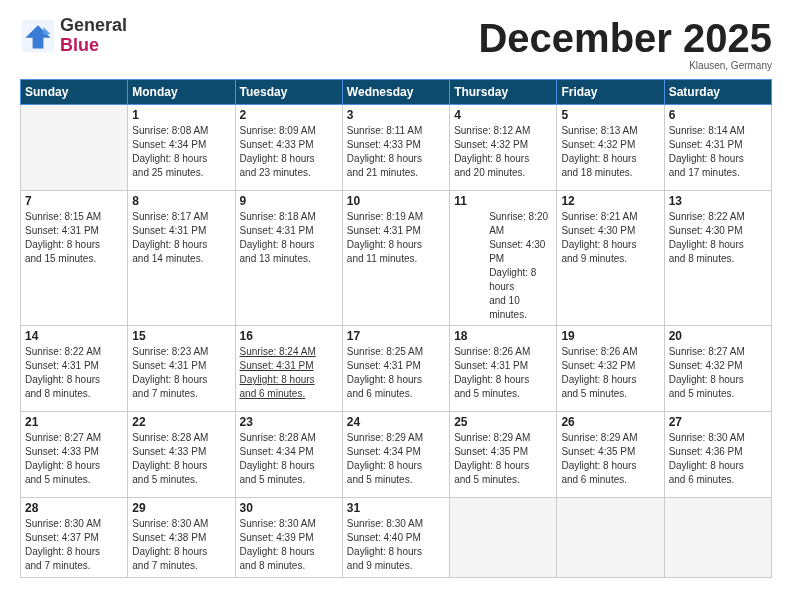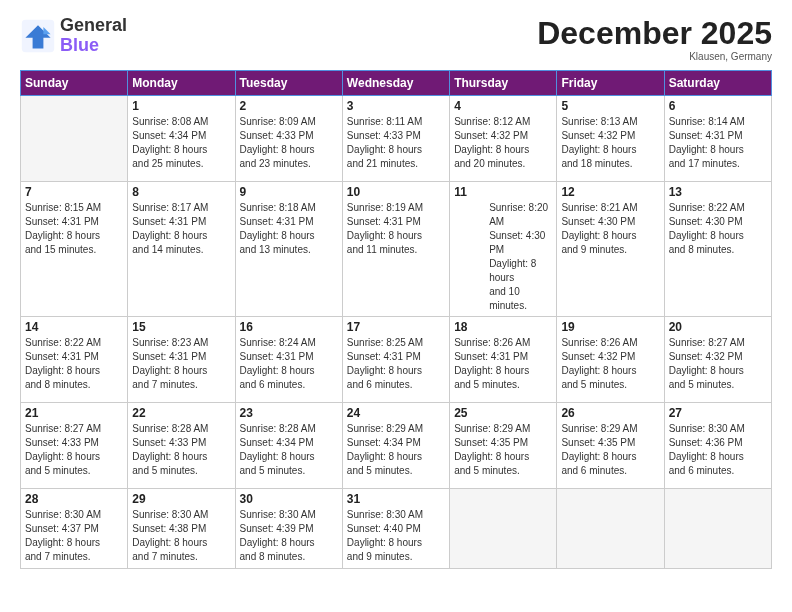--- a/index.html
+++ b/index.html
@@ -29,48 +29,48 @@
     }
     .logo-text {
       display: flex;
       flex-direction: column;
       font-size: 18px;
       font-weight: bold;
       line-height: 1.1;
       color: #333;
     }
     .logo-text .general { color: #333; }
-    .logo-text .blue { color: #8b5cf6; }
+    .logo-text .blue { color: #be185d; }
     .logo-icon {
       width: 36px;
       height: 36px;
       margin-right: 4px;
     }
     .title-block {
       text-align: right;
     }
     .month-title {
-      font-size: 32px;
+      font-size: 40px;
       font-weight: bold;
       color: #222;
       line-height: 1.1;
     }
     .location {
       font-size: 10px;
       color: #555;
     }
     .calendar {
       flex: 1;
       border: 1px solid #ccc;
       border-collapse: collapse;
       width: 100%;
       table-layout: fixed;
     }
     .calendar th {
-      background: #701a75;
+      background: #0c4a6e;
       color: #fff;
       font-size: 12px;
       font-weight: bold;
       padding: 5px 4px;
       text-align: left;
       border: 1px solid #5090e0;
     }
     .calendar td {
       border: 1px solid #ccc;
       vertical-align: top;
@@ -242,21 +242,21 @@
           </td>
           <td>
             <span class="day-number">15</span>
             <div class="day-info" style="white-space: pre-line;">Sunrise: 8:23 AM
 Sunset: 4:31 PM
 Daylight: 8 hours
 and 7 minutes.</div>
           </td>
           <td>
             <span class="day-number">16</span>
-            <div class="day-info" style="white-space: pre-line;">Sunrise: 8:24 AM
+            <div class="day-info" style="white-space: pre-line; text-decoration: underline;">Sunrise: 8:24 AM
 Sunset: 4:31 PM
 Daylight: 8 hours
 and 6 minutes.</div>
           </td>
           <td>
             <span class="day-number">17</span>
             <div class="day-info" style="white-space: pre-line;">Sunrise: 8:25 AM
 Sunset: 4:31 PM
 Daylight: 8 hours
 and 6 minutes.</div>

